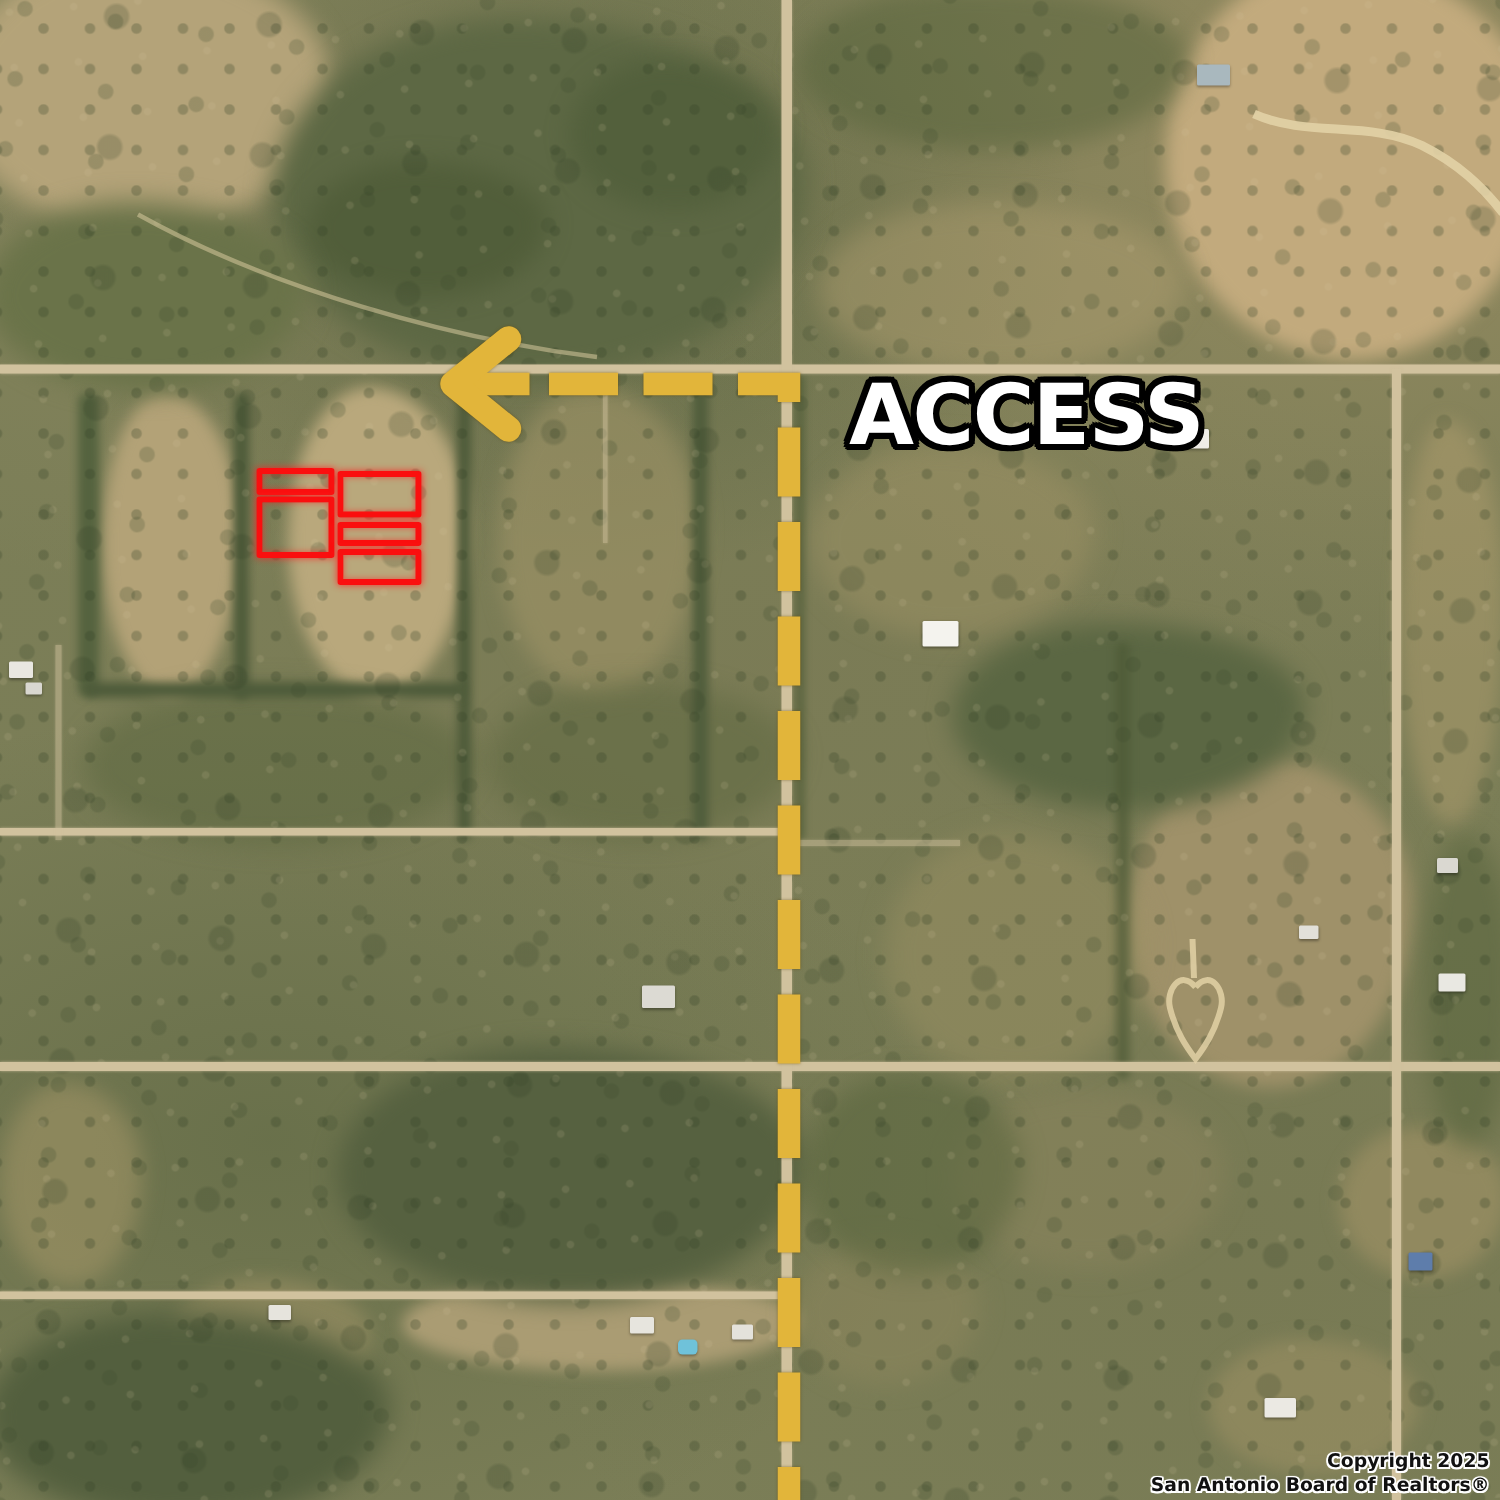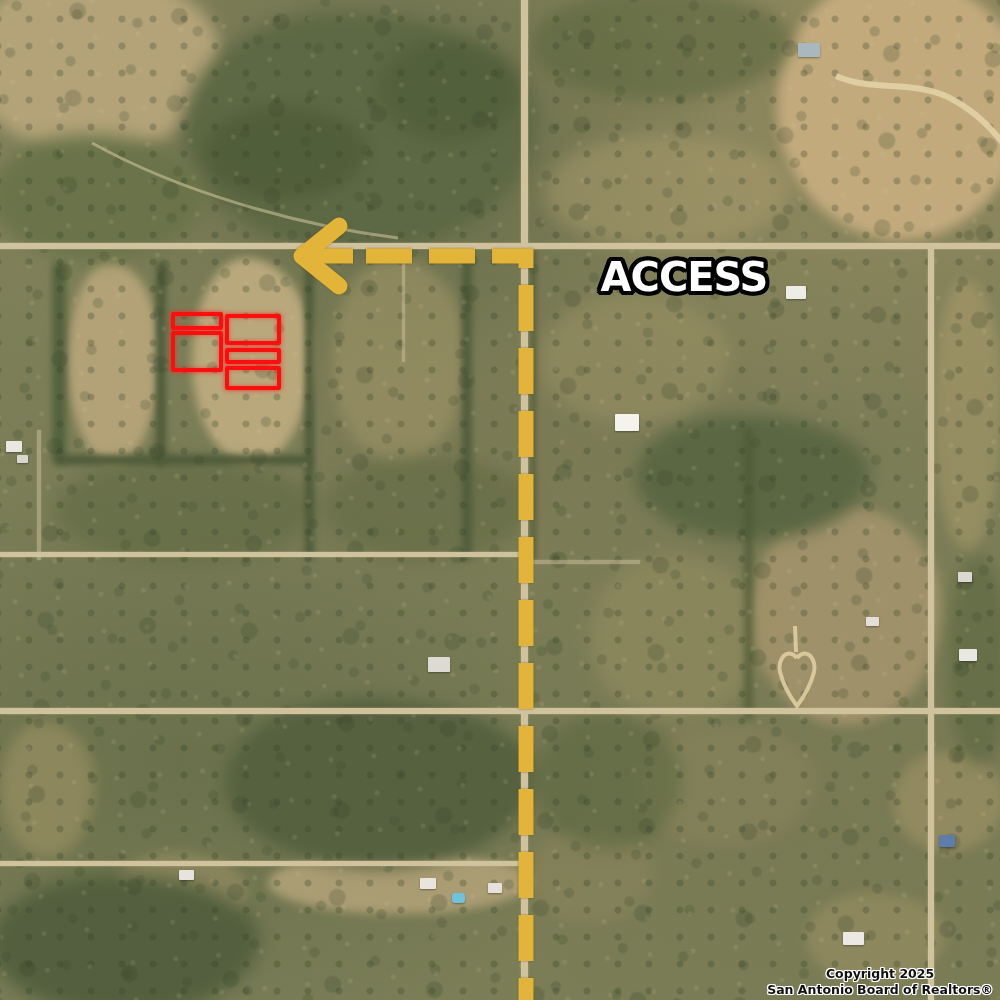--- a/index.html
+++ b/index.html
@@ -39,24 +39,24 @@
     box-shadow:0 0 5px rgba(255,30,30,.85), inset 0 0 4px rgba(255,30,30,.6);}
   
   .map-label{position:absolute;z-index:7;color:#fff;font-weight:bold;
     font-family:"DejaVu Sans","Liberation Sans",sans-serif;
     text-align:center;letter-spacing:-1px;
     text-shadow:
       -4px 0 0 #000, 4px 0 0 #000, 0 -4px 0 #000, 0 4px 0 #000,
       -3px -3px 0 #000, 3px -3px 0 #000, -3px 3px 0 #000, 3px 3px 0 #000,
       -4px -2px 0 #000, 4px -2px 0 #000, -4px 2px 0 #000, 4px 2px 0 #000,
       -2px -4px 0 #000, 2px -4px 0 #000, -2px 4px 0 #000, 2px 4px 0 #000;}
-  #access-label{left:488px;top:254px;width:392px;font-size:40px;line-height:47px;}
+  #access-label{left:488px;top:254px;width:392px;font-size:56px;line-height:47px;}
   #iave-label{left:542px;top:690px;width:190px;font-size:45px;line-height:46px;}
   
-  #attribution{position:absolute;right:7px;bottom:2px;z-index:8;text-align:center;
+  #attribution{position:absolute;right:7px;bottom:2px;z-index:8;text-align:right;
     font-family:"DejaVu Sans","Liberation Sans",sans-serif;font-weight:bold;
     font-size:12.5px;line-height:16px;color:#111;
     text-shadow:
       -1px 0 0 #fff, 1px 0 0 #fff, 0 -1px 0 #fff, 0 1px 0 #fff,
       -1px -1px 0 #fff, 1px -1px 0 #fff, -1px 1px 0 #fff, 1px 1px 0 #fff,
       0 0 2px #fff;}
 </style>
 </head>
 <body>
 

